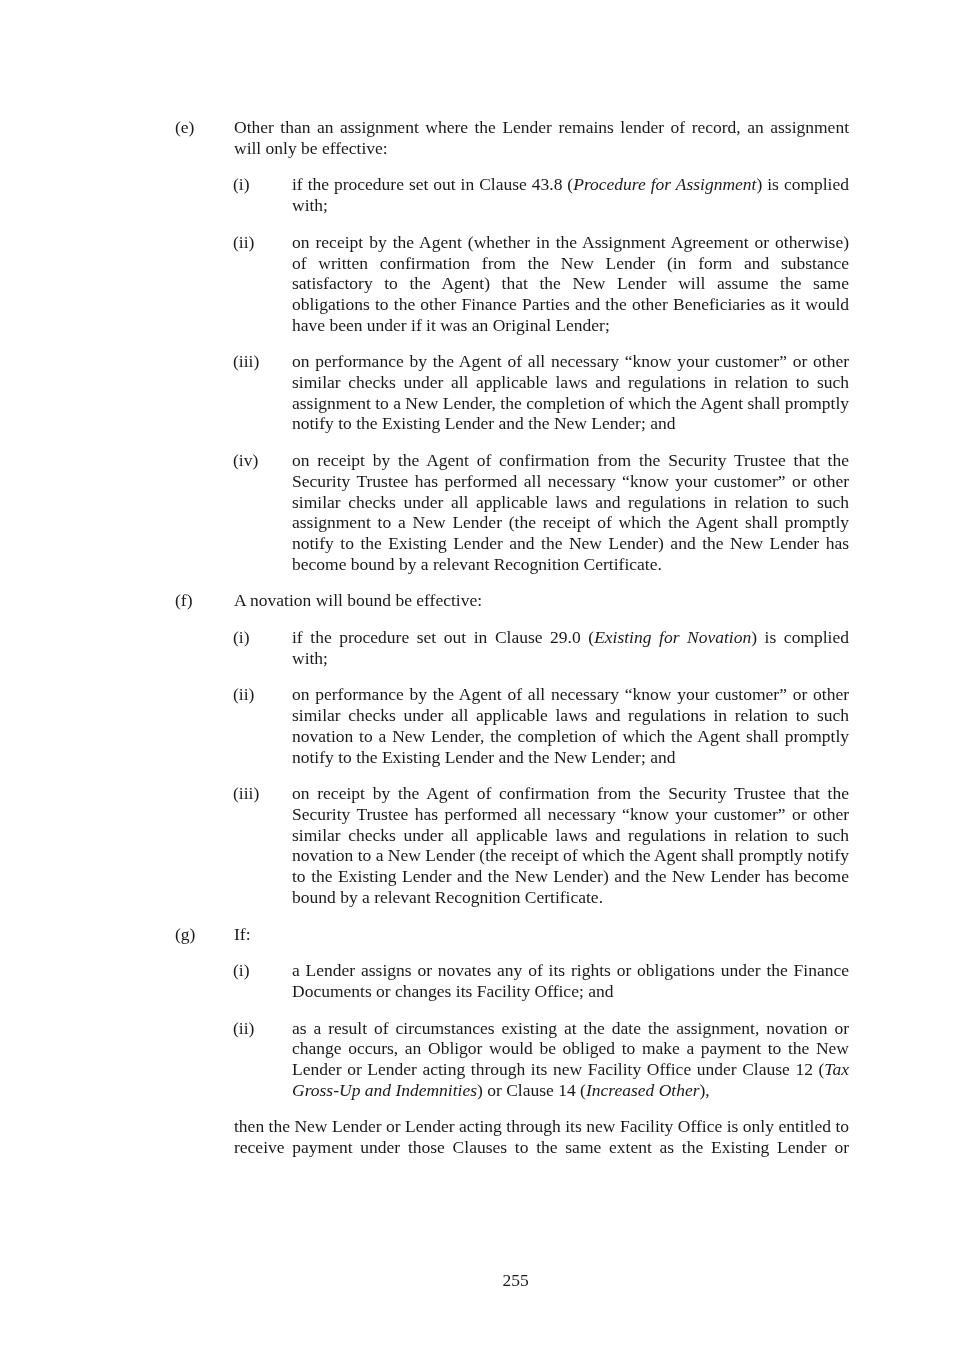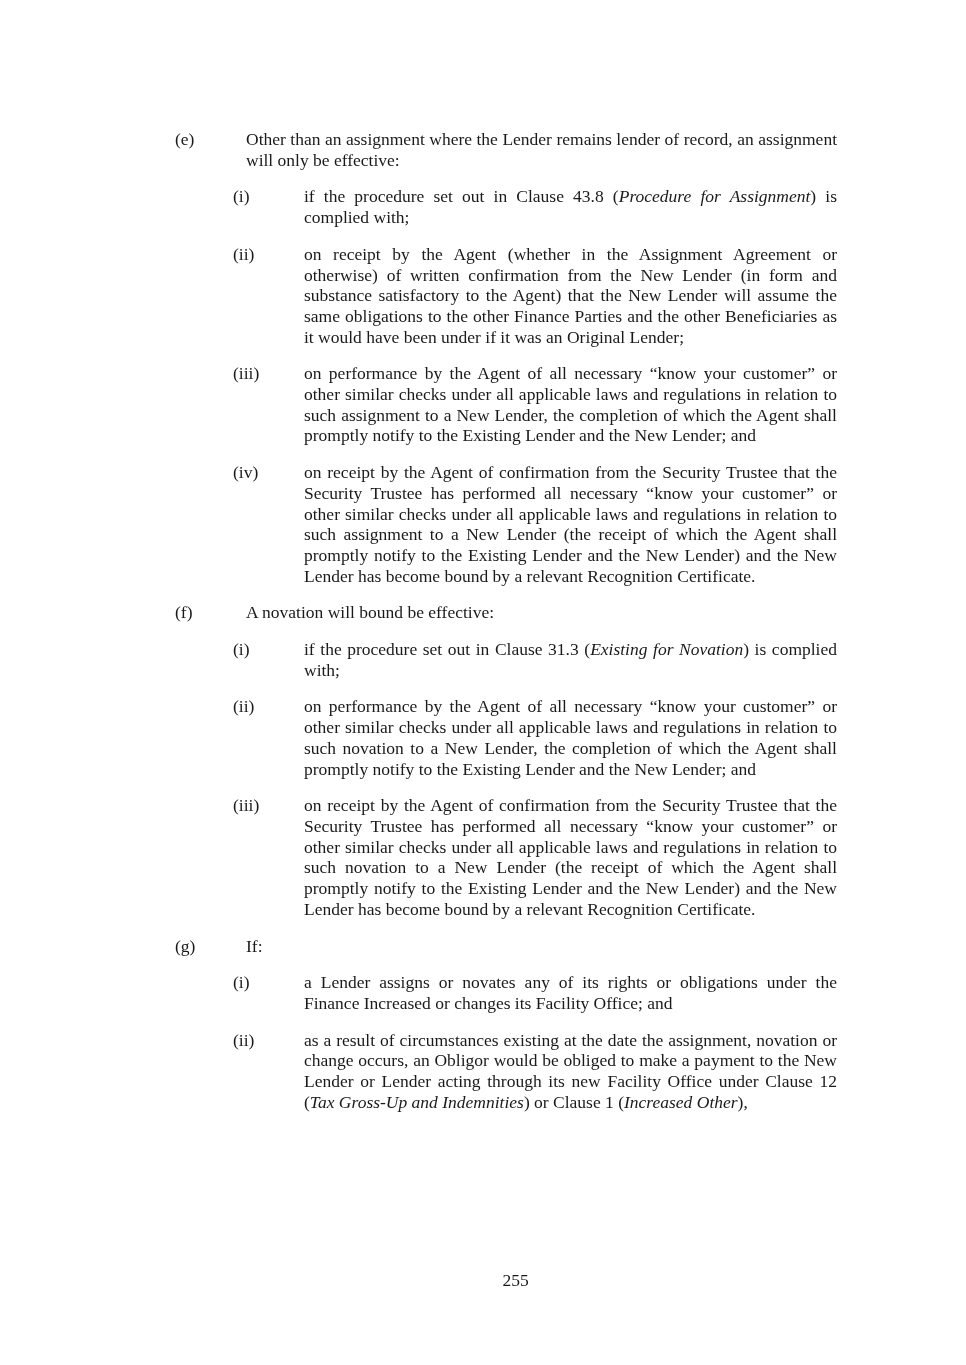--- a/index.html
+++ b/index.html
@@ -17,21 +17,21 @@
     line-height: 20.7px;
     color: #1a1a1a;
     overflow: hidden;
   }
   .content {
     position: absolute;
     left: 175px;
     right: 117px;
     top: 117px;
   }
-  p { margin: 12px; }
+  p { margin: 0; }
   .clause, .subclause, .cont {
     position: relative;
     margin-bottom: 16px;
   }
   .clause { padding-left: 59px; }
   .subclause { margin-left: 58px; padding-left: 59px; }
   .cont { margin-left: 59px; }
   .clabel {
     position: absolute;
     left: 0;
@@ -84,45 +84,48 @@
       <p class="ctext">on receipt by the Agent of confirmation from the Security Trustee that the Security Trustee has performed all necessary “know your customer” or other similar checks under all applicable laws and regulations in relation to such assignment to a New Lender (the receipt of which the Agent shall promptly notify to the Existing Lender and the New Lender) and the New Lender has become bound by a relevant Recognition Certificate.</p>
     </div>
 
     <div class="clause">
       <span class="clabel">(f)</span>
       <p class="ctext">A novation will bound be effective:</p>
     </div>
 
     <div class="subclause">
       <span class="clabel">(i)</span>
-      <p class="ctext"><span>if the procedure set out in Clause 31.3 (</span><i>Existing for Novation</i><span>) is complied with;</span></p>
+      <p class="ctext"><span>if the procedure set out in Clause 29.0 (</span><i>Existing for Novation</i><span>) is complied with;</span></p>
     </div>
 
     <div class="subclause">
       <span class="clabel">(ii)</span>
       <p class="ctext">on performance by the Agent of all necessary “know your customer” or other similar checks under all applicable laws and regulations in relation to such novation to a New Lender, the completion of which the Agent shall promptly notify to the Existing Lender and the New Lender; and</p>
     </div>
 
     <div class="subclause">
       <span class="clabel">(iii)</span>
       <p class="ctext">on receipt by the Agent of confirmation from the Security Trustee that the Security Trustee has performed all necessary “know your customer” or other similar checks under all applicable laws and regulations in relation to such novation to a New Lender (the receipt of which the Agent shall promptly notify to the Existing Lender and the New Lender) and the New Lender has become bound by a relevant Recognition Certificate.</p>
     </div>
 
     <div class="clause">
       <span class="clabel">(g)</span>
       <p class="ctext">If:</p>
     </div>
 
     <div class="subclause">
       <span class="clabel">(i)</span>
-      <p class="ctext">a Lender assigns or novates any of its rights or obligations under the Finance Increased or changes its Facility Office; and</p>
+      <p class="ctext">a Lender assigns or novates any of its rights or obligations under the Finance Documents or changes its Facility Office; and</p>
     </div>
 
     <div class="subclause">
       <span class="clabel">(ii)</span>
-      <p class="ctext"><span>as a result of circumstances existing at the date the assignment, novation or change occurs, an Obligor would be obliged to make a payment to the New Lender or Lender acting through its new Facility Office under Clause 12 (</span><i>Tax Gross-Up and Indemnities</i><span>) or Clause 1 (</span><i>Increased Other</i><span>),</span></p>
+      <p class="ctext"><span>as a result of circumstances existing at the date the assignment, novation or change occurs, an Obligor would be obliged to make a payment to the New Lender or Lender acting through its new Facility Office under Clause 12 (</span><i>Tax Gross-Up and Indemnities</i><span>) or Clause 14 (</span><i>Increased Other</i><span>),</span></p>
     </div>
 
+    <div class="cont">
+      <p class="ctext justify-last">then the New Lender or Lender acting through its new Facility Office is only entitled to receive payment under those Clauses to the same extent as the Existing Lender or</p>
+    </div>
 
   </div>
 
   <div class="page-number">255</div>
 </div>
 
 </body></html>

